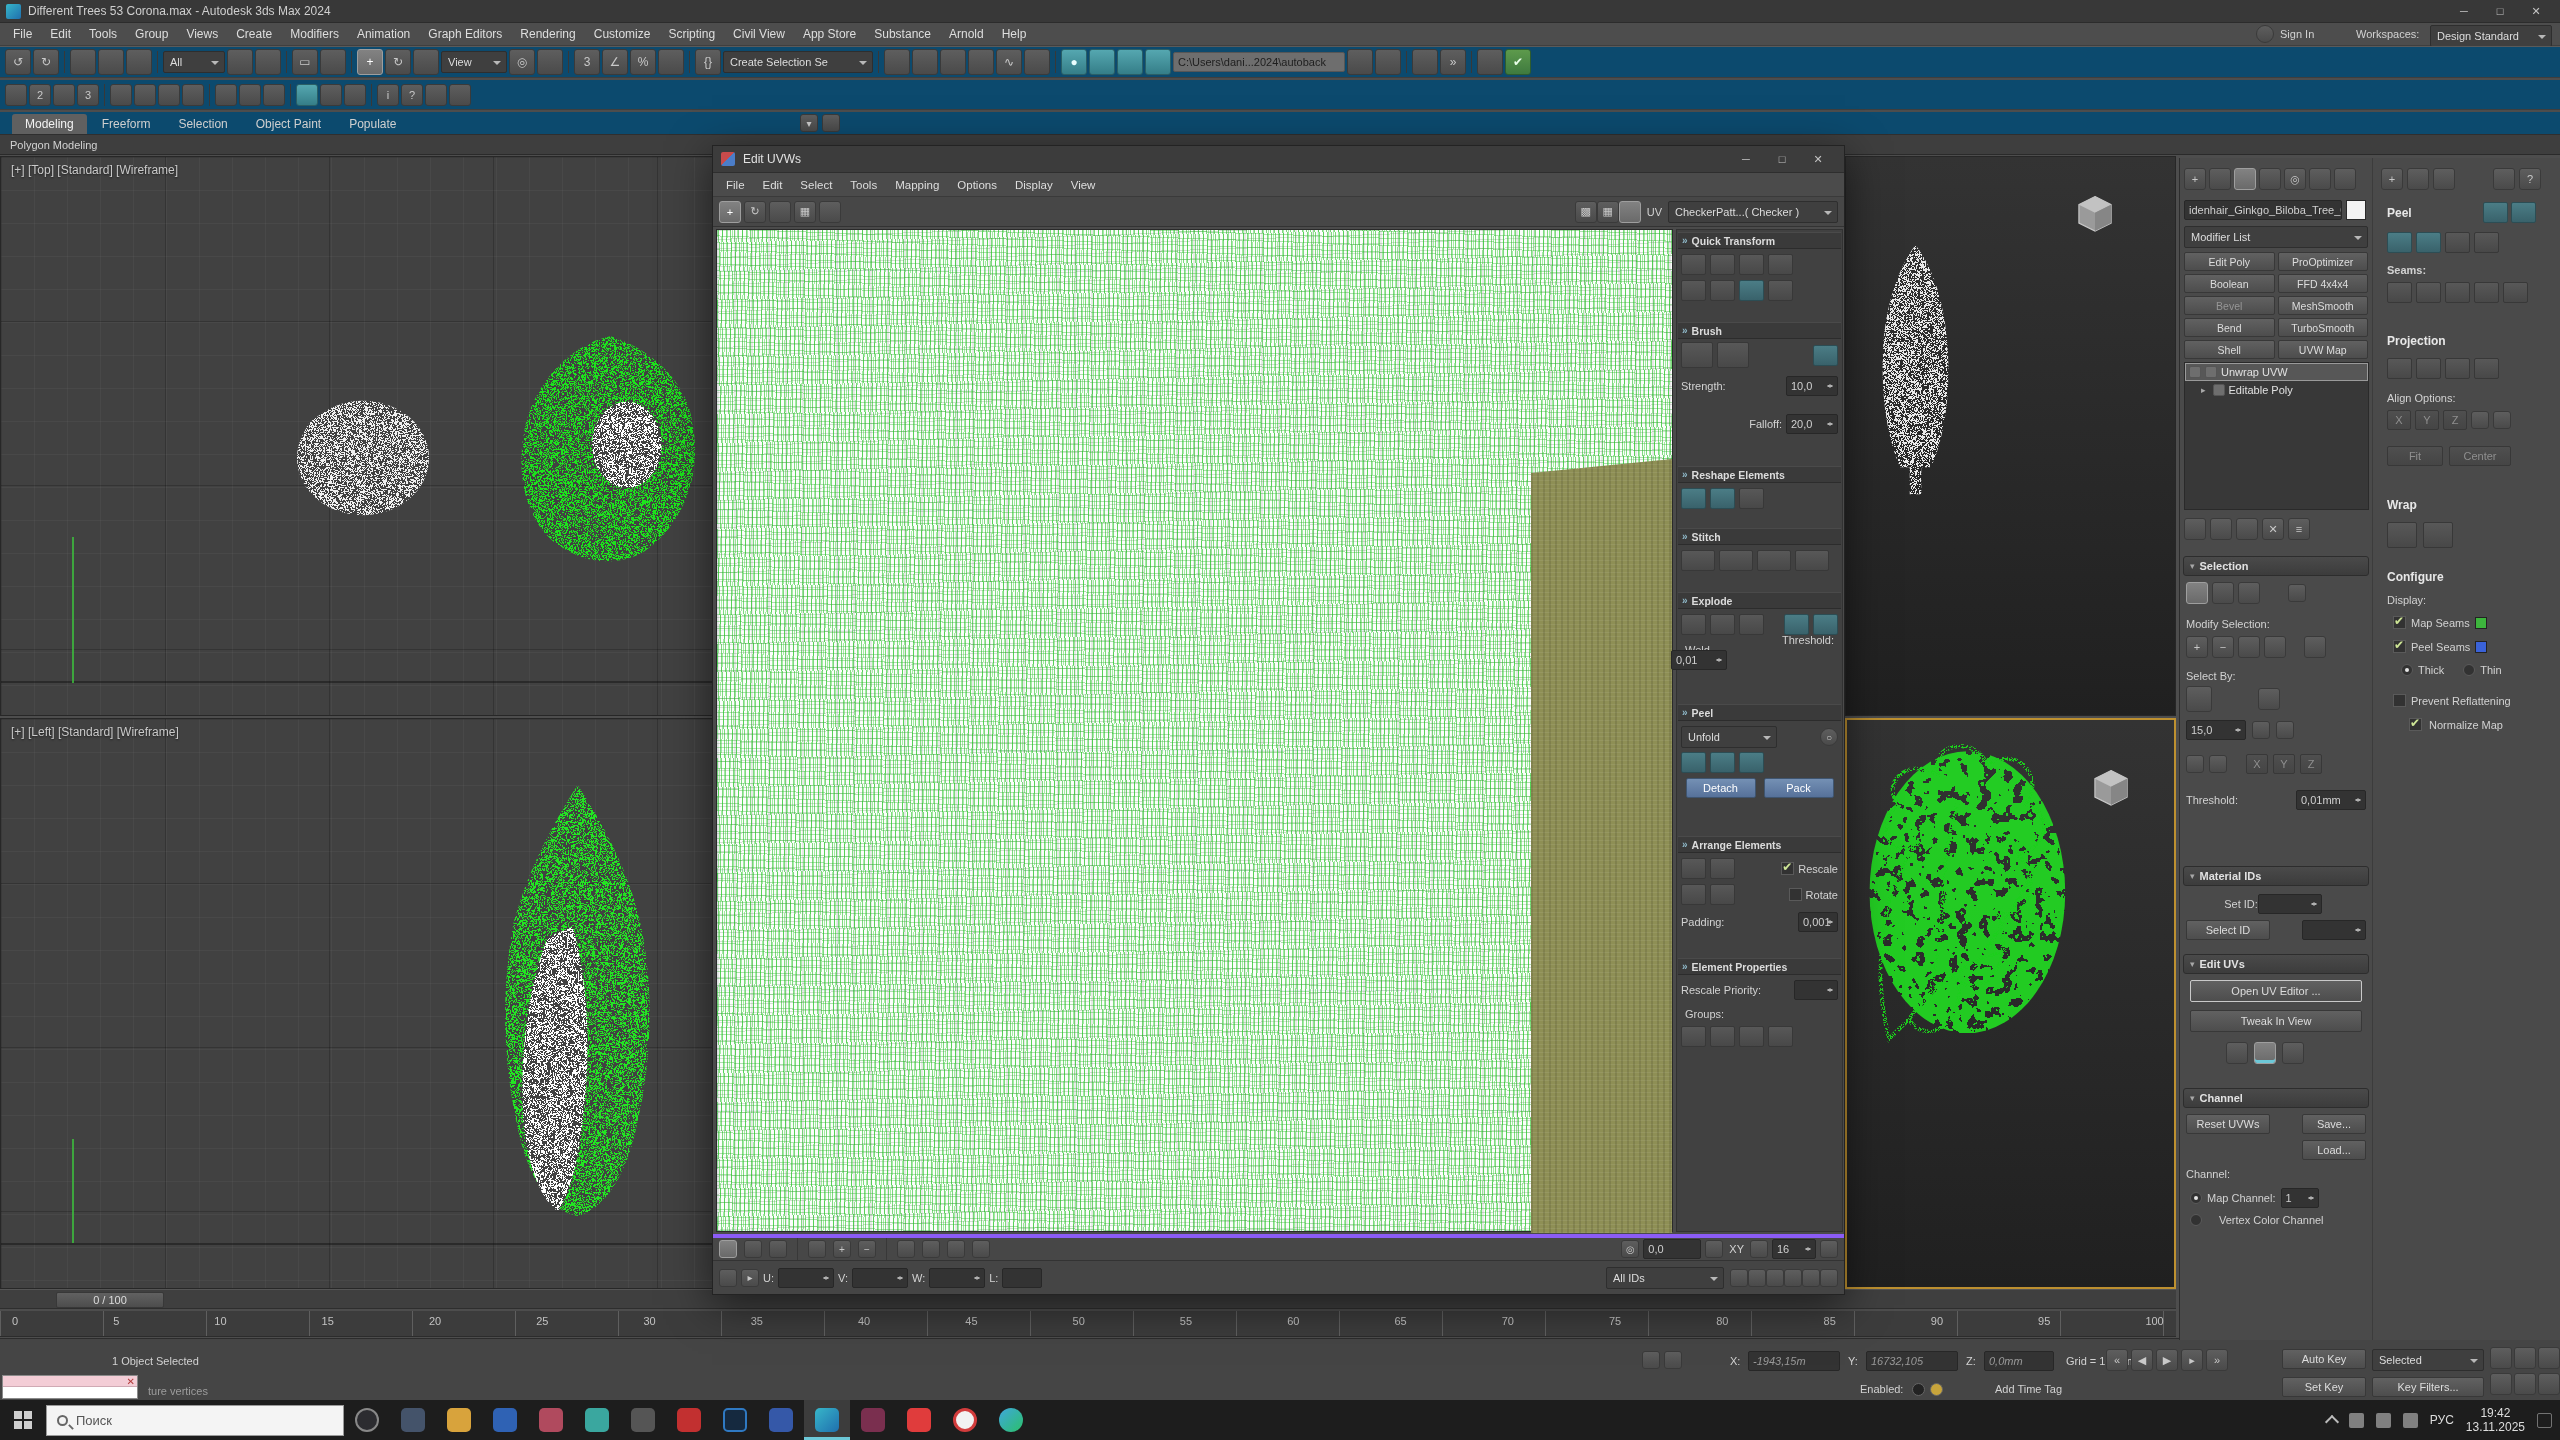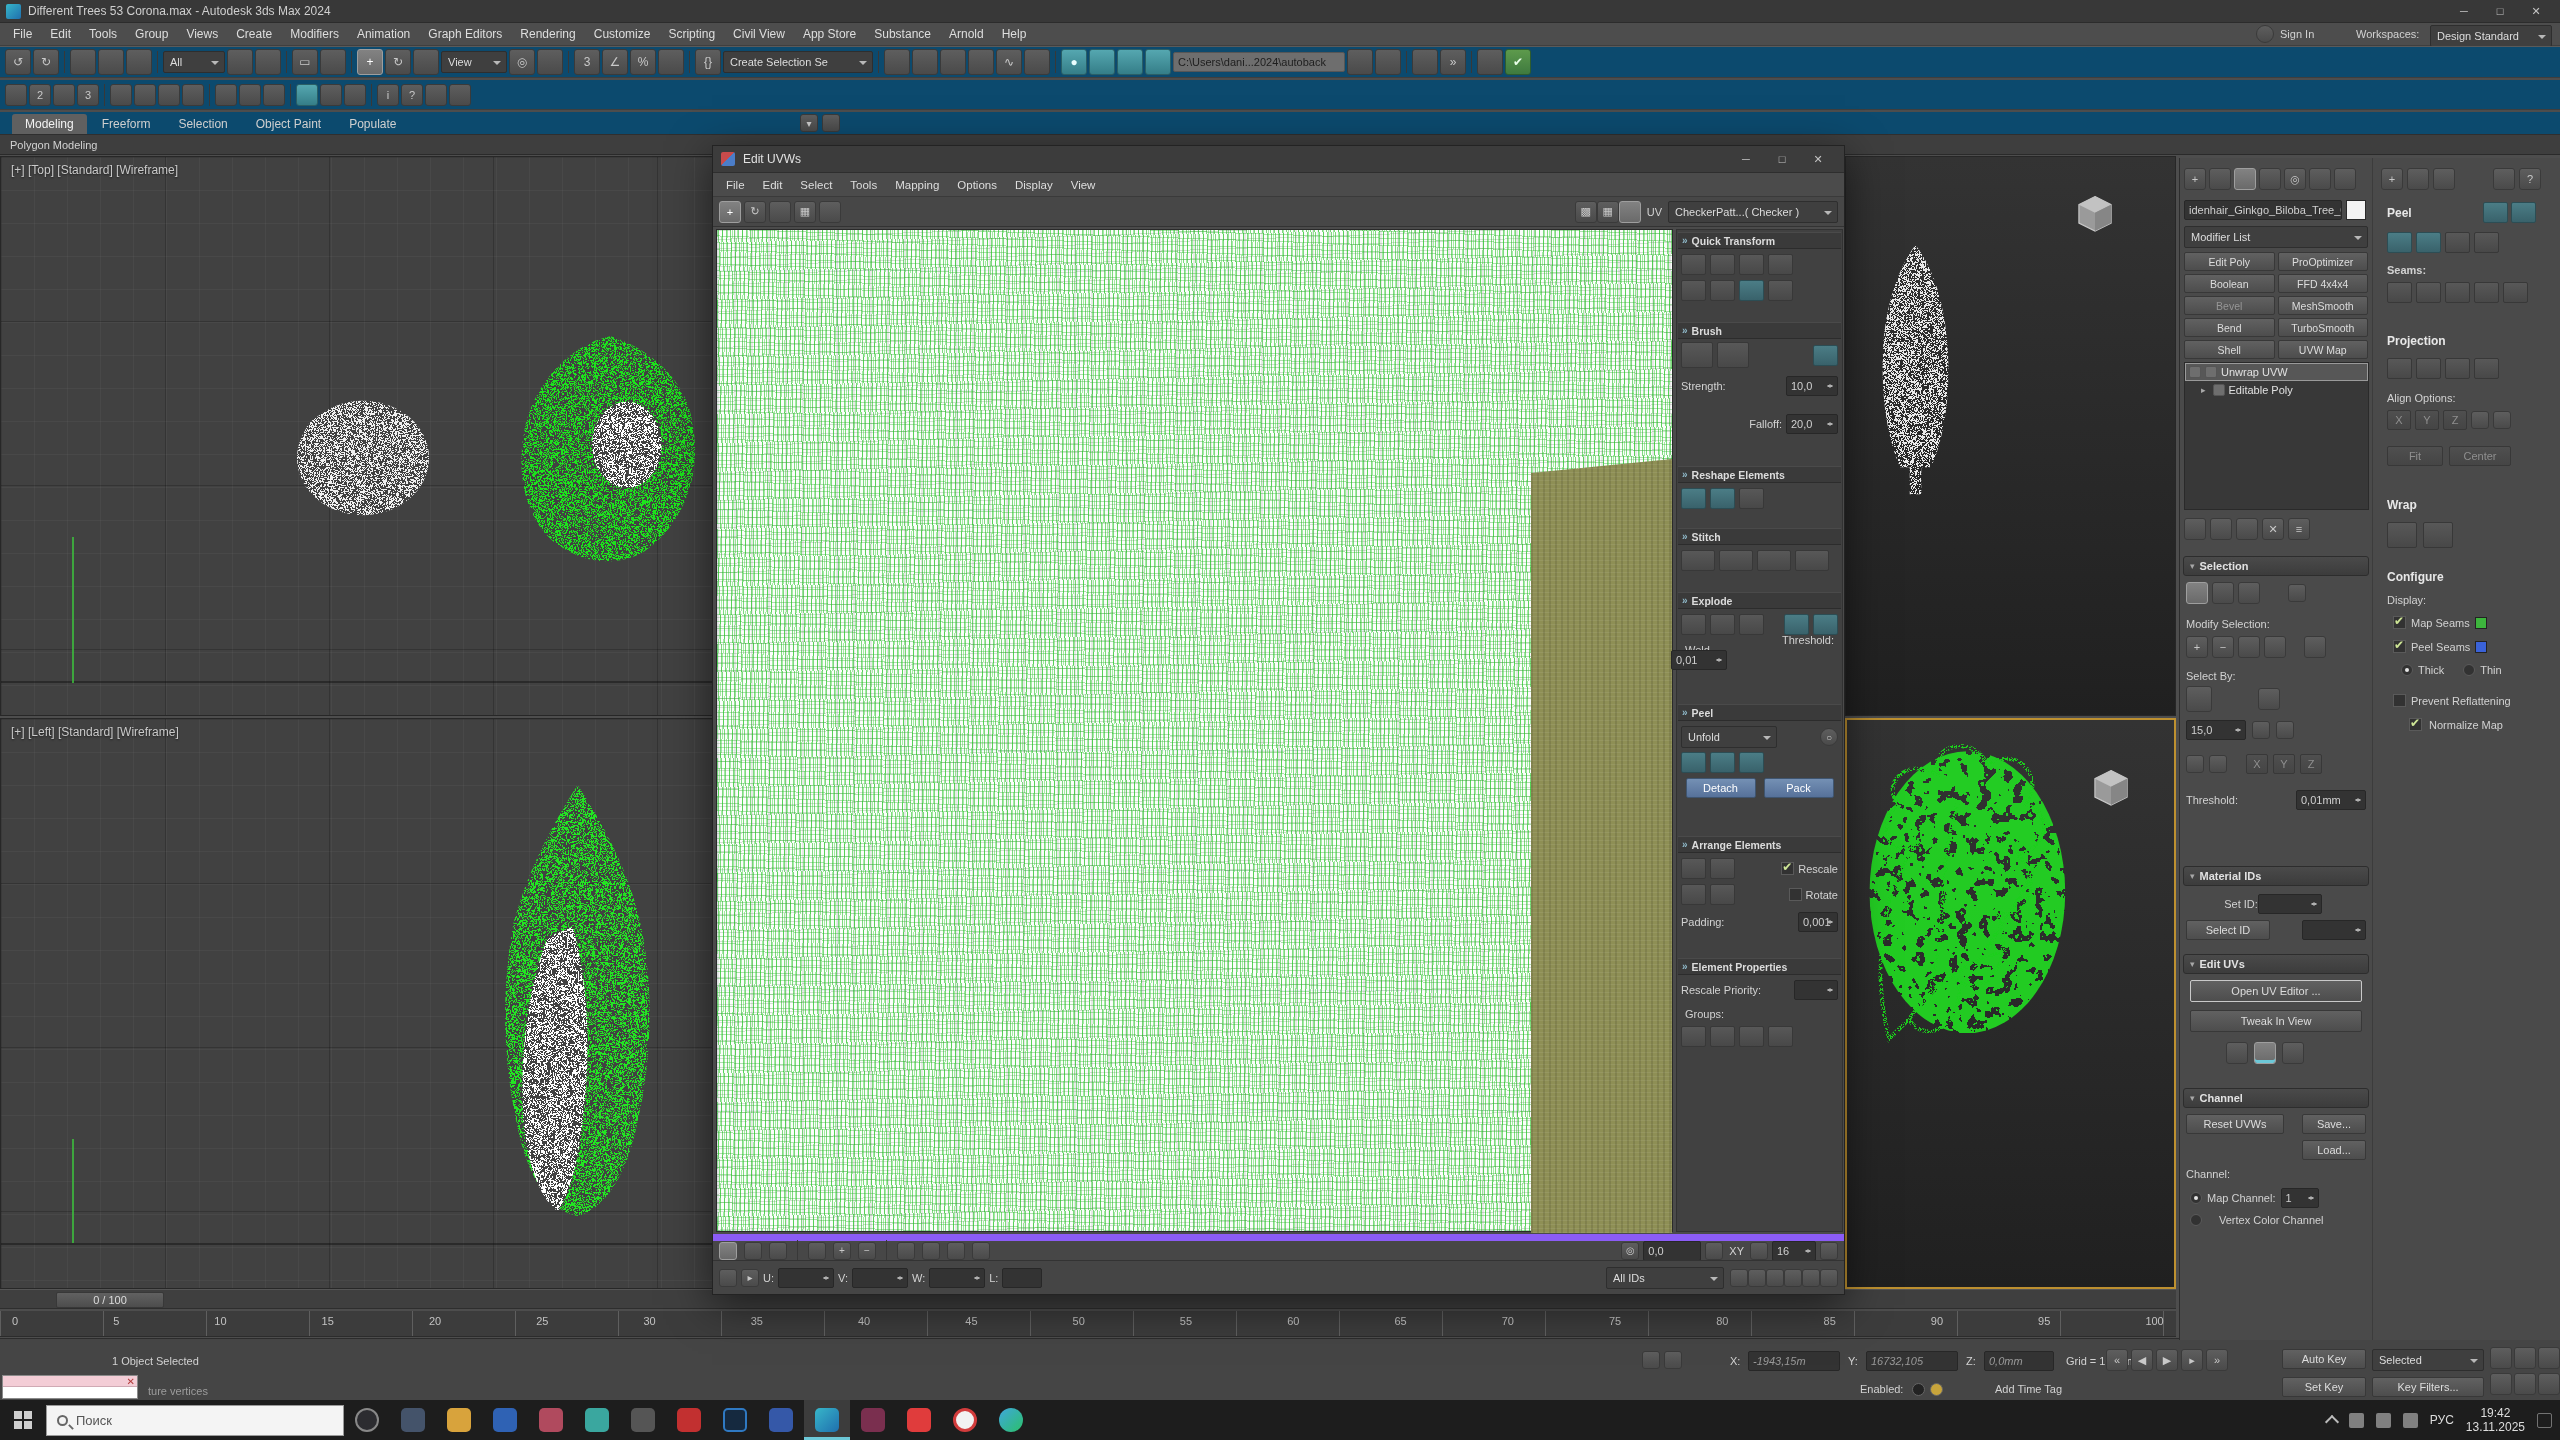--- a/index.html
+++ b/index.html
@@ -565,21 +565,21 @@
         </div>
     <span class="abs lbl" style="left:8px;top:778px">Groups:</span>
     <div class="prow" style="top:796px">
           <div class="px"></div>
           <div class="px"></div>
           <div class="px"></div>
           <div class="px"></div>
         </div>
   </div>
 
-  <div class="abs f" style="left:0;right:0;top:1088px;height:26px;background:#474747;border-top:7px solid #8b5cf6;padding:0 6px;gap:7px">
+  <div class="abs f" style="left:0;right:0;top:1088px;height:26px;background:#474747;border-top:4px solid #8b5cf6;padding:0 6px;gap:7px">
     <div class="ic xs on"></div>
     <div class="ic xs"></div>
     <div class="ic xs"></div>
     <div class="sep"></div>
     <div class="ic xs"></div>
     <div class="ic xs" data-glyph="+"></div>
     <div class="ic xs" data-glyph="−"></div>
     <div class="sep"></div>
     <div class="ic xs"></div>
     <div class="ic xs"></div>
@@ -743,21 +743,21 @@
       </div>
   <div class="f" style="position:absolute;left:46px;top:884px;gap:6px">
     <div class="ic sm"></div>
     <div class="ic sm on" style="box-shadow:inset 0 -3px 0 #6cc8d8"></div>
     <div class="ic sm"></div>
   </div>
   <div class="roll abs" style="left:3px;right:3px;top:930px">
         <span>Channel</span>
       </div>
   <div class="f" style="position:absolute;left:6px;top:956px;right:6px;justify-content:space-between">
-    <div class="btn" style="width:98px">
+    <div class="btn" style="width:84px">
           <span>Reset UVWs</span>
         </div>
     <div class="btn" style="width:64px">
           <span>Save...</span>
         </div>
   </div>
   <div class="abs btn" style="right:6px;top:982px;width:64px">
         <span>Load...</span>
       </div>
   <span class="abs lbl" style="left:6px;top:1010px">Channel:</span>

